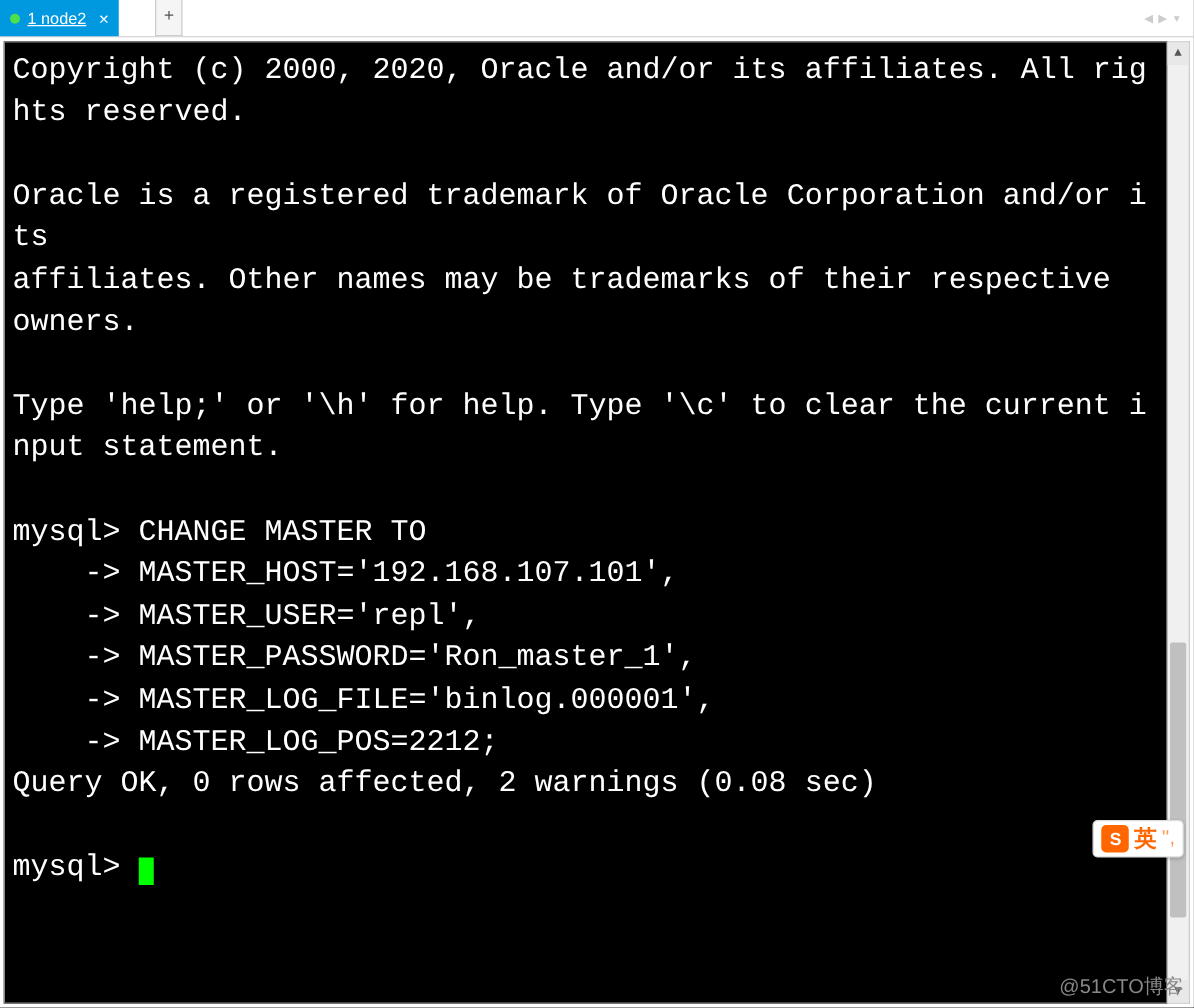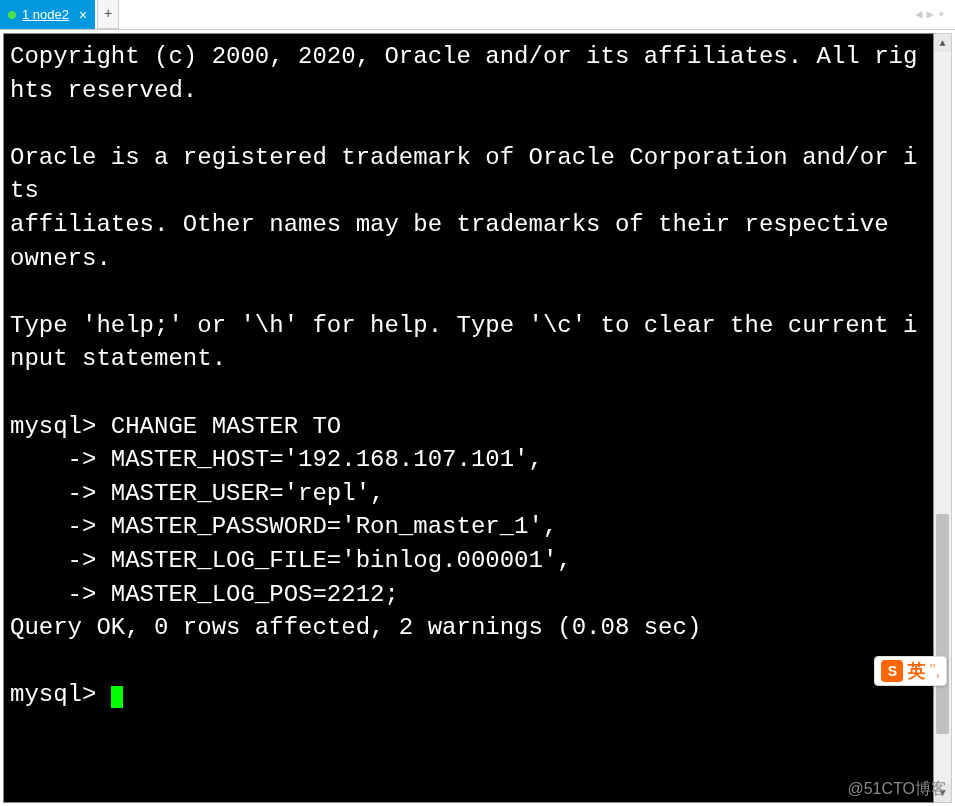--- a/index.html
+++ b/index.html
@@ -10,20 +10,21 @@
       font-family: "Consolas", "Courier New", monospace;
       overflow: hidden;
       position: relative;
     }
     .tab-bar {
       height: 30px;
       background: #fff;
       display: flex;
       align-items: stretch;
       border-bottom: 1px solid #ccc;
+      gap: 27px;
     }
     .tab {
       display: flex;
       align-items: center;
       padding: 0 8px;
       background: #0099e0;
       color: #fff;
       font-family: Arial, sans-serif;
       font-size: 13px;
       gap: 6px;

